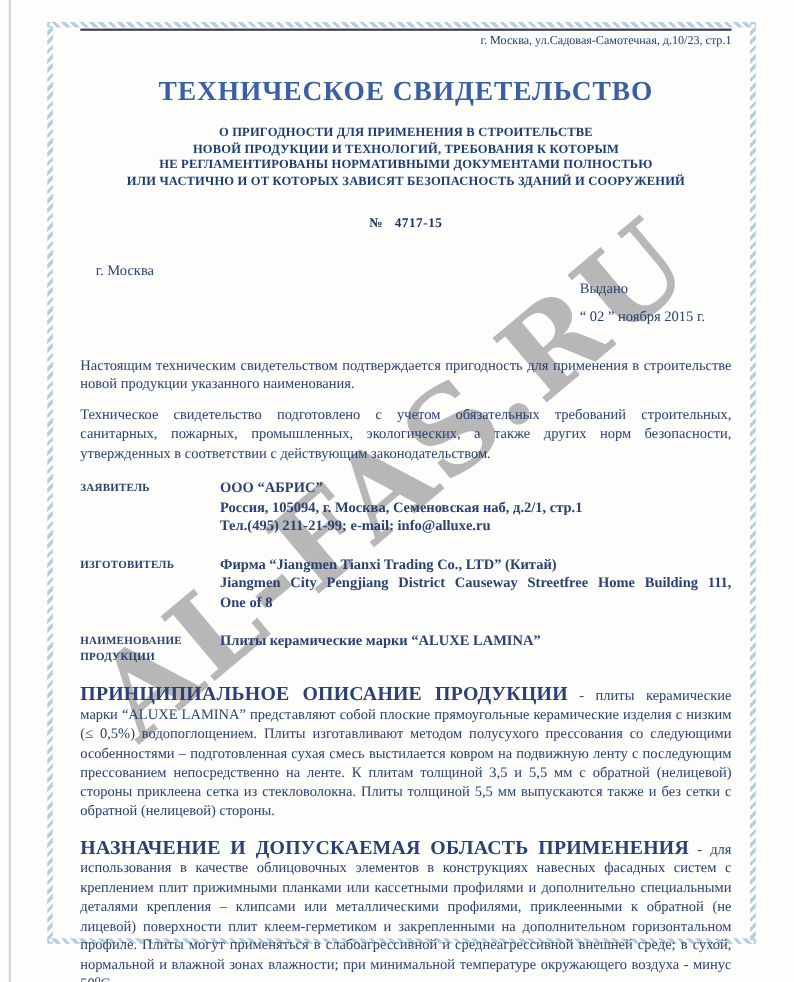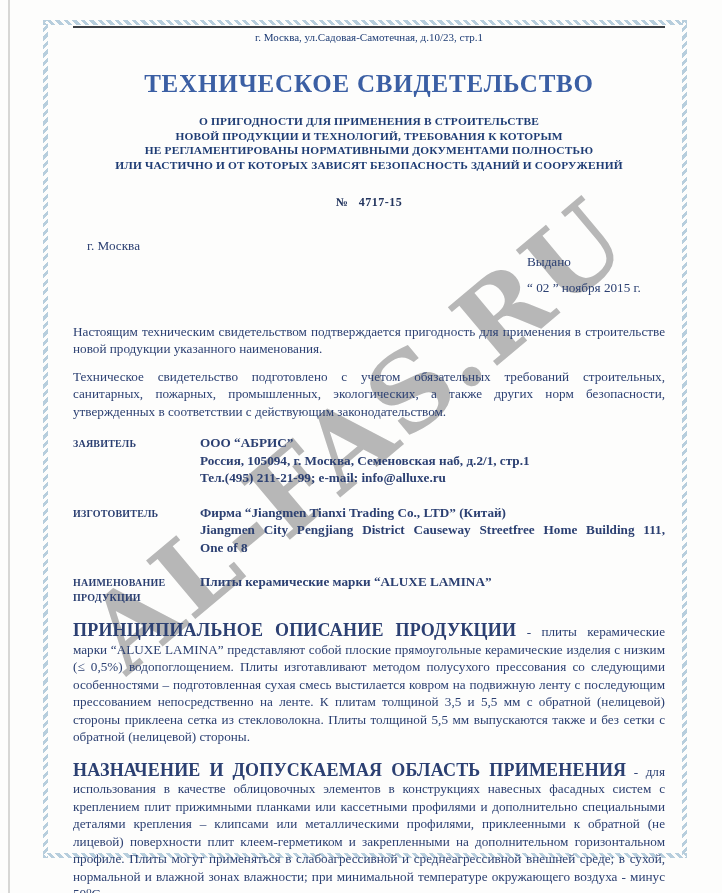--- a/index.html
+++ b/index.html
@@ -39,21 +39,21 @@
   .content{
     position:absolute;left:73px;top:20px;width:592px;
     z-index:2;color:#2c4072;
     font-size:13.2px;line-height:17.5px;
   }
   .ministry{
     margin-top:18px;text-align:center;font-weight:bold;
     color:#1e3c74;font-size:13px;line-height:16px;letter-spacing:.2px;
   }
   .rule{height:0;border:0;border-top:2px solid #3c4045;margin:6px 0 3px 0;}
-  .address{text-align:center;color:#1e3c74;font-size:11px;line-height:13px;}
+  .address{text-align:right;color:#1e3c74;font-size:11px;line-height:13px;}
   .doc-title{
     margin-top:27px;text-align:center;font-weight:bold;
     color:#3b5fa4;font-size:25px;line-height:26px;letter-spacing:.8px;
   }
   .subtitle{
     margin-top:17px;text-align:center;font-weight:bold;
     color:#1e3c74;font-size:11.4px;line-height:14.6px;letter-spacing:.15px;
   }
   .doc-number{
     margin-top:22px;text-align:center;font-weight:bold;

